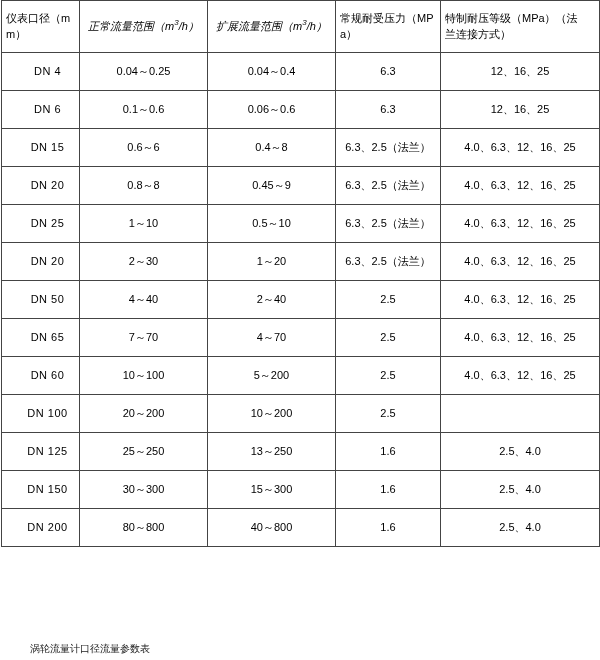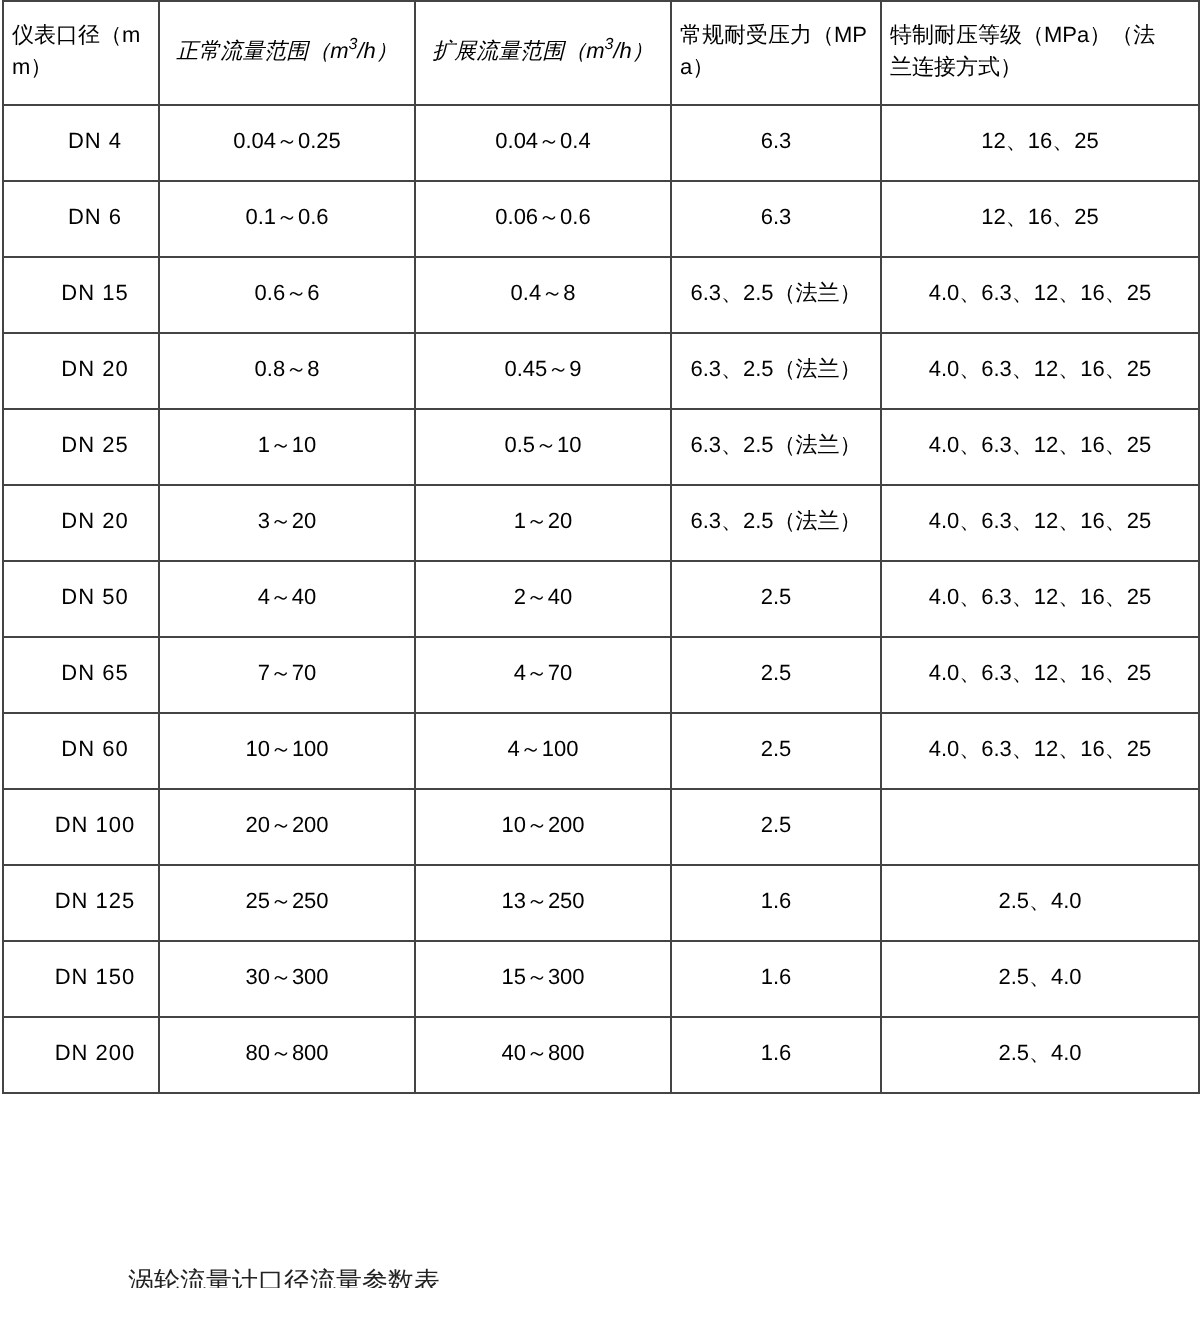--- a/index.html
+++ b/index.html
@@ -64,27 +64,26 @@
     font-size: 8px;
     vertical-align: super;
     line-height: 0;
   }
   .hdr-wrap {
     display: block;
   }
   .bottom-note {
     position: absolute;
     left: 30px;
-    bottom: 16px;
-    font-size: 13px;
+    bottom: 6px;
+    font-size: 10px;
     color: #222;
     white-space: nowrap;
     overflow: hidden;
     height: 12px;
-    margin-left: 34px;
   }
 </style>
 </head>
 <body>
 
 <div class="sheet">
 
   <table class="spec">
     <colgroup>
       <col class="c0">
@@ -146,21 +145,21 @@
         </tr>
         <tr>
           <td class="col-dn">DN 25</td>
           <td>1～10</td>
           <td>0.5～10</td>
           <td>6.3、2.5（法兰）</td>
           <td>4.0、6.3、12、16、25</td>
         </tr>
         <tr>
           <td class="col-dn">DN 20</td>
-          <td>3～20</td>
+          <td>2～30</td>
           <td>1～20</td>
           <td>6.3、2.5（法兰）</td>
           <td>4.0、6.3、12、16、25</td>
         </tr>
         <tr>
           <td class="col-dn">DN 50</td>
           <td>4～40</td>
           <td>2～40</td>
           <td>2.5</td>
           <td>4.0、6.3、12、16、25</td>
@@ -168,21 +167,21 @@
         <tr>
           <td class="col-dn">DN 65</td>
           <td>7～70</td>
           <td>4～70</td>
           <td>2.5</td>
           <td>4.0、6.3、12、16、25</td>
         </tr>
         <tr>
           <td class="col-dn">DN 60</td>
           <td>10～100</td>
-          <td>4～100</td>
+          <td>5～200</td>
           <td>2.5</td>
           <td>4.0、6.3、12、16、25</td>
         </tr>
         <tr>
           <td class="col-dn">DN 100</td>
           <td>20～200</td>
           <td>10～200</td>
           <td>2.5</td>
           <td></td>
         </tr>

